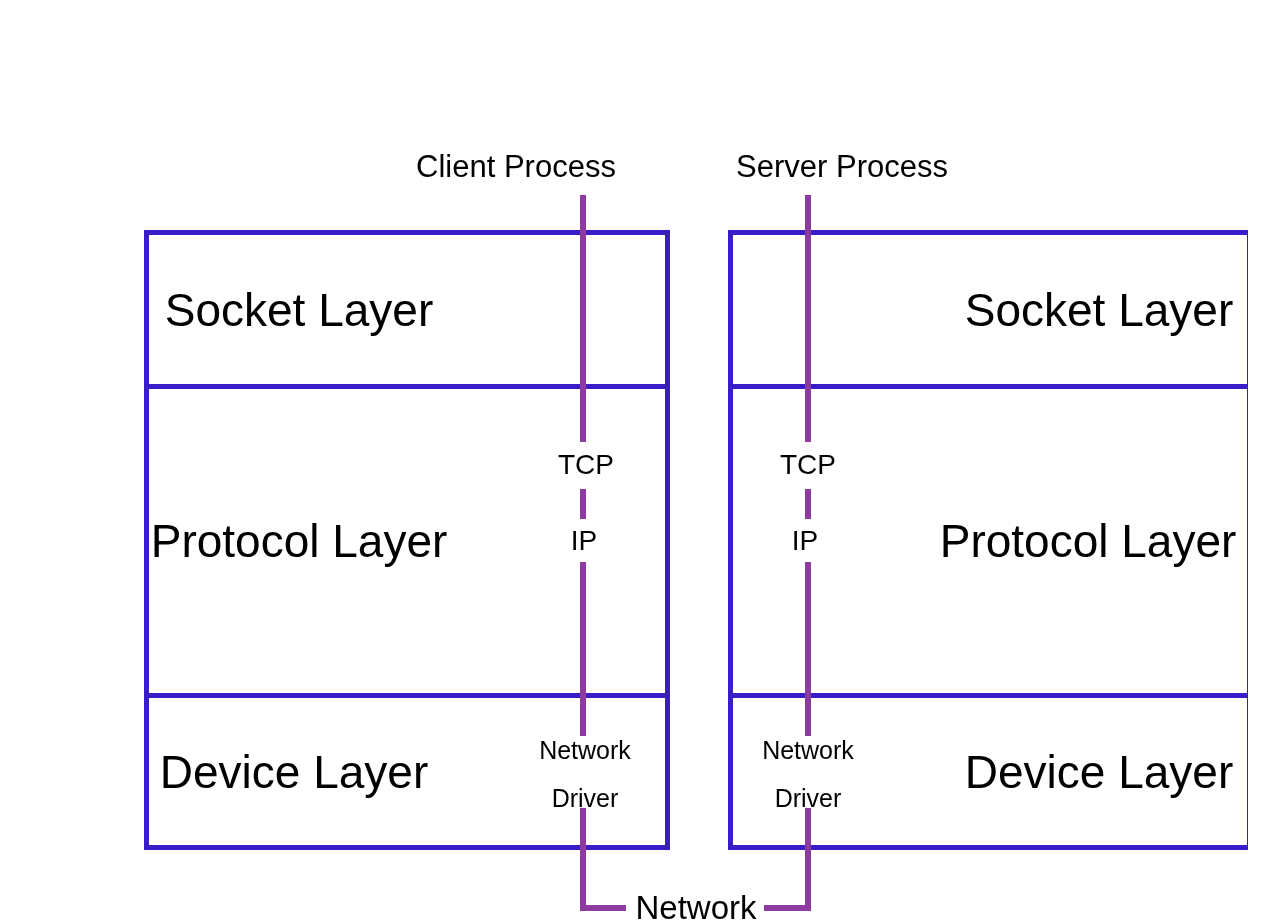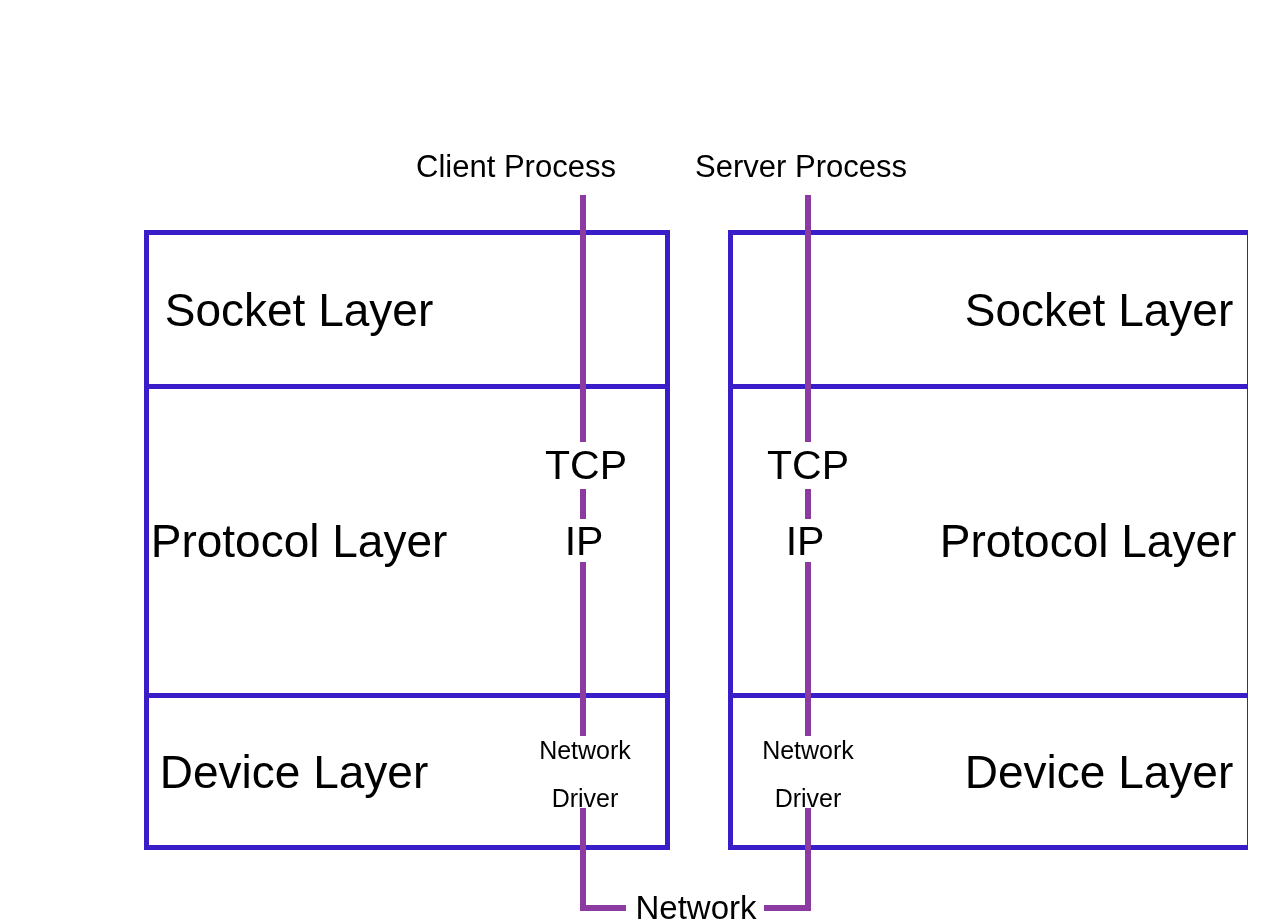--- a/index.html
+++ b/index.html
@@ -33,21 +33,21 @@
   .divider {
     height: 5px;
     background: var(--box-border);
     z-index: 1;
   }
   .layer-label {
     font-size: 46px;
     z-index: 3;
   }
   .proto-label {
-    font-size: 41px;
+    font-size: 28px;
     z-index: 3;
   }
   .driver-label {
     font-size: 25px;
     line-height: 32px;
     text-align: center;
     z-index: 3;
   }
   .net-label {
     font-size: 33px;
@@ -63,21 +63,21 @@
     background: var(--connector);
     z-index: 2;
   }
 </style>
 </head>
 <body>
 
 <div class="canvas">
 
   <div class="abs centered title" style="left:452px; top:103px;">Client Process</div>
-  <div class="abs centered title" style="left:737px; top:103px;">Server Process</div>
+  <div class="abs centered title" style="left:778px; top:103px;">Server Process</div>
 
   <div class="abs stack-box" style="left:80px; top:166px; width:526px; height:620px;"></div>
   <div class="abs divider" style="left:80px; top:320px; width:526px;"></div>
   <div class="abs divider" style="left:80px; top:629px; width:526px;"></div>
 
   <div class="abs stack-box" style="left:664px; top:166px; width:524px; height:620px;"></div>
   <div class="abs divider" style="left:664px; top:320px; width:524px;"></div>
   <div class="abs divider" style="left:664px; top:629px; width:524px;"></div>
 
   <div class="abs centered layer-label" style="left:235px; top:246px;">Socket Layer</div>

